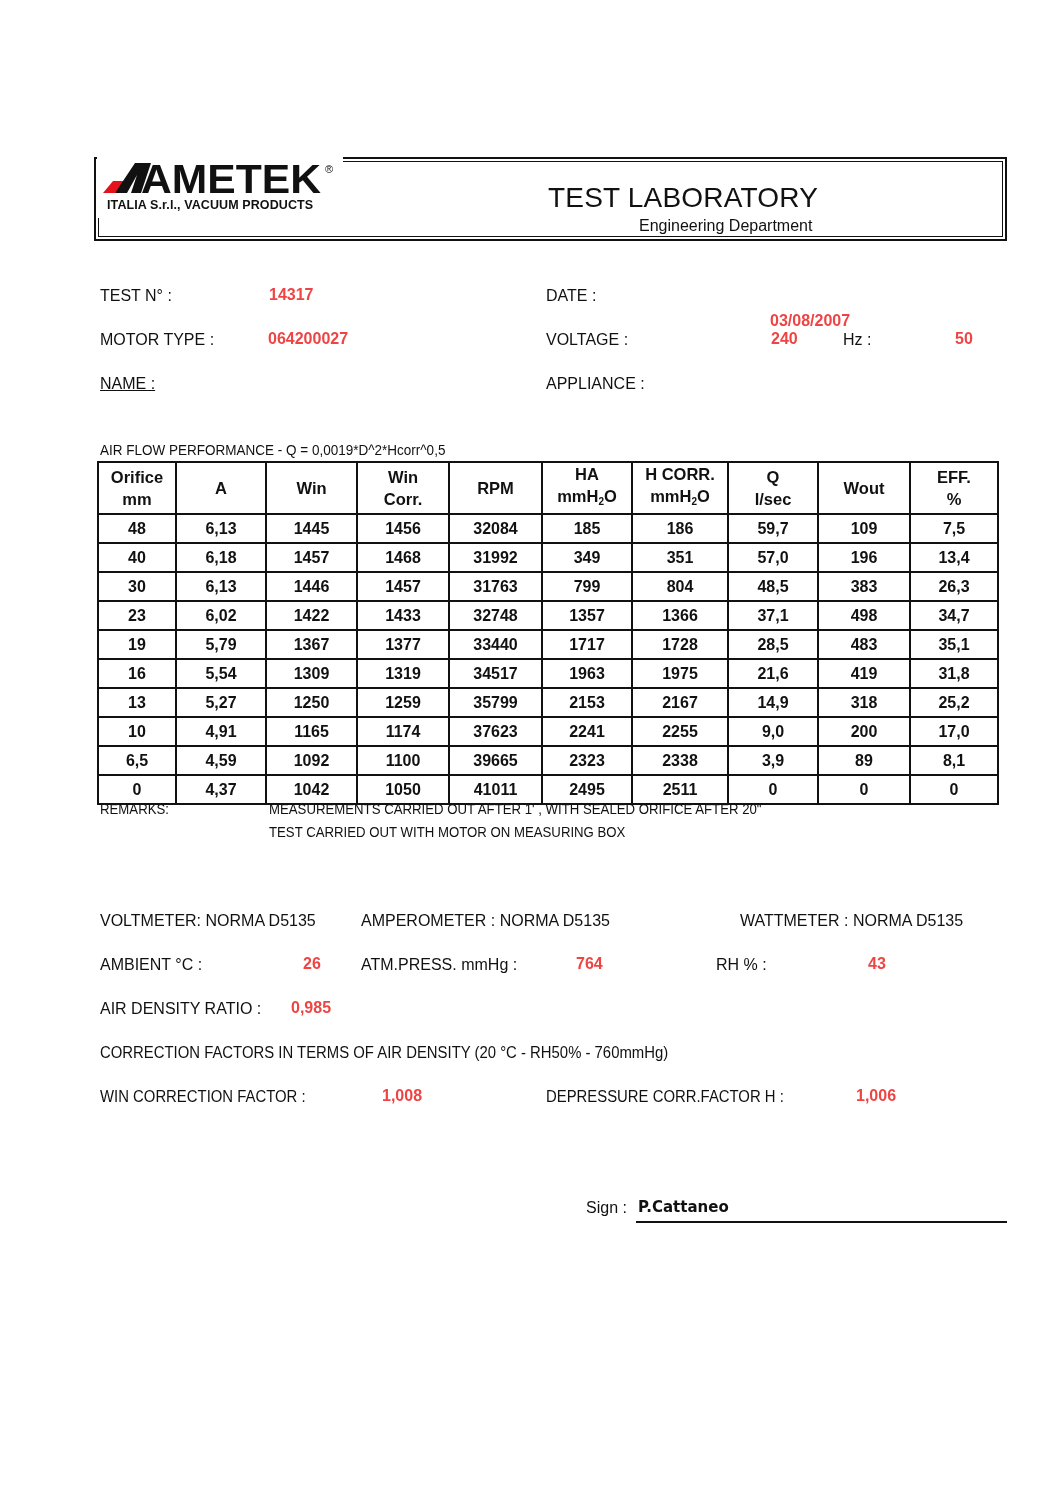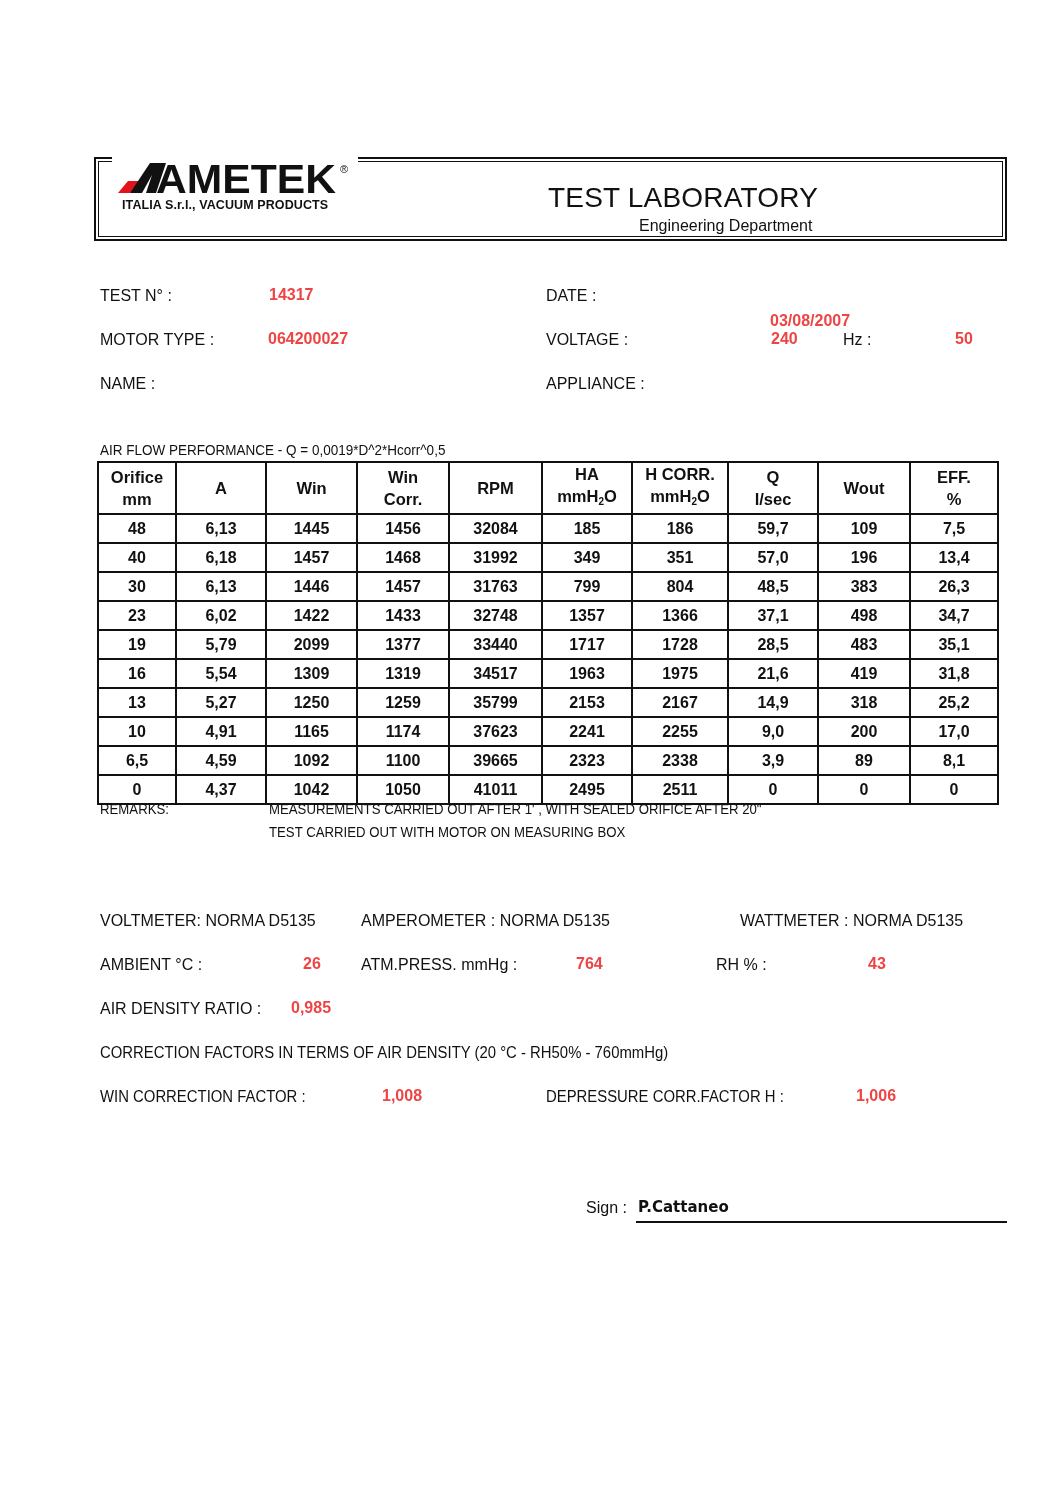--- a/index.html
+++ b/index.html
@@ -5,21 +5,21 @@
   html, body { margin: 0; padding: 0; background: #ffffff; }
   body { width: 1058px; height: 1497px; position: relative; font-family: "Liberation Sans", sans-serif; color: #111; overflow: hidden; }
   .abs { position: absolute; }
   .red { color: #ef4444; font-weight: bold; }
   .lbl { font-size: 16px; }
   .val { font-size: 16px; }
 
   
   .hdr-outer { left: 94px; top: 157px; width: 913px; height: 84px; border: 2px solid #111; box-sizing: border-box; }
   .hdr-inner { left: 98px; top: 161px; width: 905px; height: 76px; border: 1.5px solid #111; box-sizing: border-box; }
-  .logo-wrap { left: 112px; top: 156px; width: 246px; height: 62px; background: #fff; }
+  .logo-wrap { left: 97px; top: 156px; width: 246px; height: 62px; background: #fff; }
   .logo-svg { position: absolute; left: 4px; top: 3px; }
   .logo-sub { position: absolute; left: 10px; top: 42px; font-size: 12.5px; font-weight: bold; letter-spacing: 0.1px; white-space: nowrap; }
   .title { left: 548px; top: 182px; font-size: 28px; letter-spacing: 0.2px; }
   .subtitle { left: 639px; top: 217px; font-size: 16px; }
 
   
   .tbl-caption { left: 100px; top: 441px; font-size: 15px; transform: scaleX(0.9); transform-origin: left; white-space: nowrap; }
   table.perf { position: absolute; left: 97px; top: 461px; width: 820px; border-collapse: collapse; table-layout: fixed; }
   table.perf th, table.perf td { border: 2px solid #111; text-align: center; font-weight: bold; font-size: 16px; padding: 0; }
   table.perf th { height: 46px; line-height: 22px; font-size: 16.5px; }
@@ -53,21 +53,21 @@
 <div class="abs lbl" style="left:546px; top:287px;">DATE :</div>
 <div class="abs val red" style="left:770px; top:286px;margin-top:26px;">03/08/2007</div>
 
 <div class="abs lbl" style="left:100px; top:331px;">MOTOR TYPE :</div>
 <div class="abs val red" style="left:268px; top:330px;">064200027</div>
 <div class="abs lbl" style="left:546px; top:331px;">VOLTAGE :</div>
 <div class="abs val red" style="left:771px; top:330px;">240</div>
 <div class="abs lbl" style="left:843px; top:331px;">Hz :</div>
 <div class="abs val red" style="left:955px; top:330px;">50</div>
 
-<div class="abs lbl" style="left:100px; top:375px;">NAME :</div>
+<div class="abs lbl" style="left:100px; top:375px;text-decoration:underline;">NAME :</div>
 <div class="abs val red" style="left:268px; top:374px;"></div>
 <div class="abs lbl" style="left:546px; top:375px;">APPLIANCE :</div>
 <div class="abs val red" style="left:741px; top:374px;"></div>
 
 <div class="abs tbl-caption">AIR FLOW PERFORMANCE - Q = 0,0019*D^2*Hcorr^0,5</div>
 <table class="perf">
   <colgroup>
     <col style="width:78px">
       <col style="width:90px">
       <col style="width:91px">
@@ -164,21 +164,21 @@
         <td>32748</td>
         <td>1357</td>
         <td>1366</td>
         <td>37,1</td>
         <td>498</td>
         <td>34,7</td>
       </tr>
       <tr>
         <td>19</td>
         <td>5,79</td>
-        <td>2099</td>
+        <td>1367</td>
         <td>1377</td>
         <td>33440</td>
         <td>1717</td>
         <td>1728</td>
         <td>28,5</td>
         <td>483</td>
         <td>35,1</td>
       </tr>
       <tr>
         <td>16</td>

